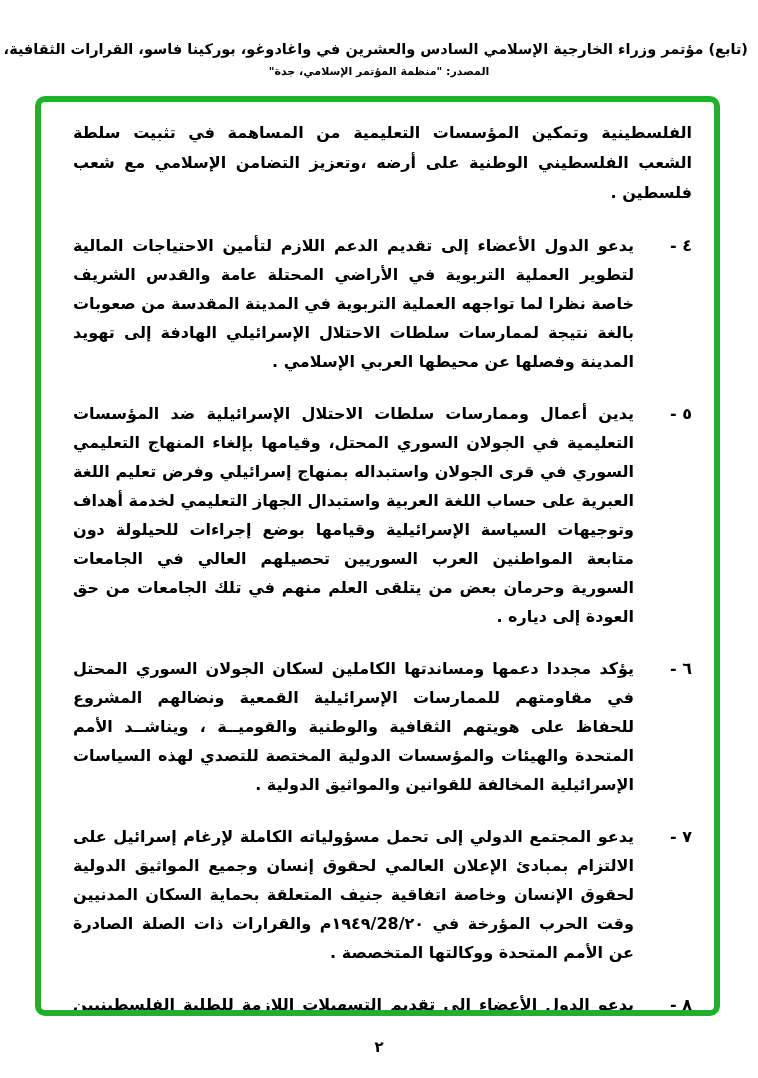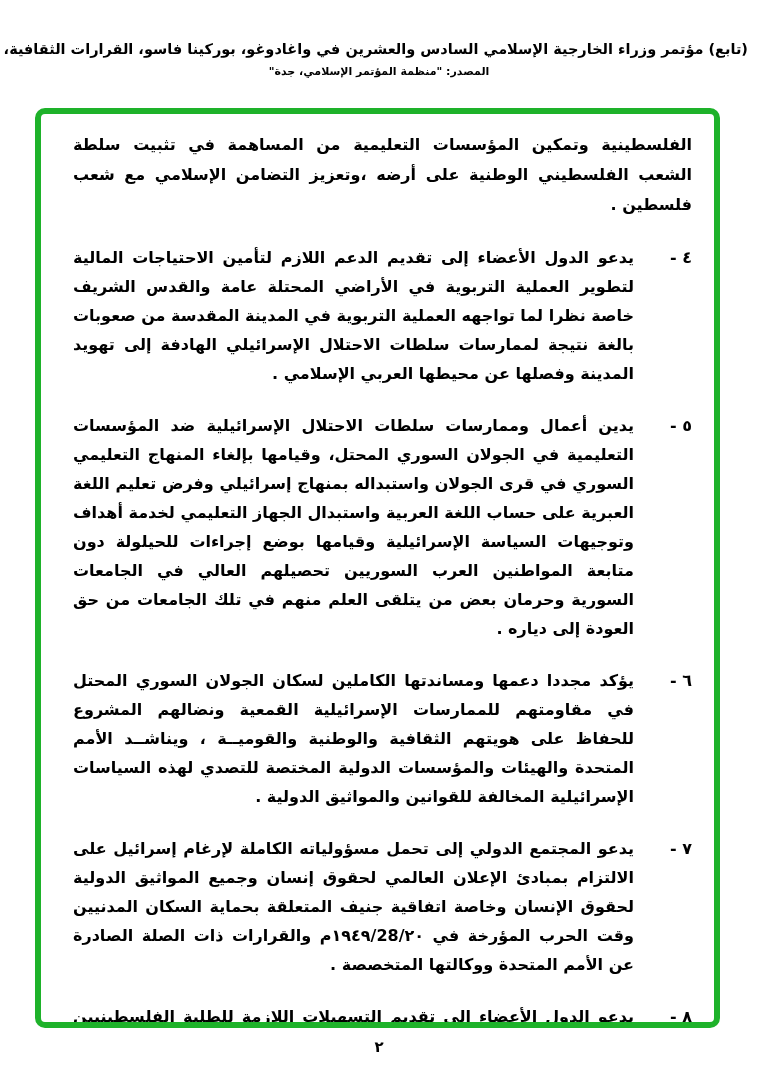--- a/index.html
+++ b/index.html
@@ -27,21 +27,21 @@
   }
   .header-source {
     text-align: center;
     font-size: 11px;
     line-height: 20px;
     margin-top: 2px;
   }
 
   .green-box {
     position: absolute;
-    top: 108px;
+    top: 96px;
     right: 38px;
     width: 685px;
     height: 920px;
     border: 6px solid #1eb22a;
     border-radius: 10px;
     padding: 16px 22px 10px 32px;
     overflow: hidden;
     background: #ffffff;
   }
 

